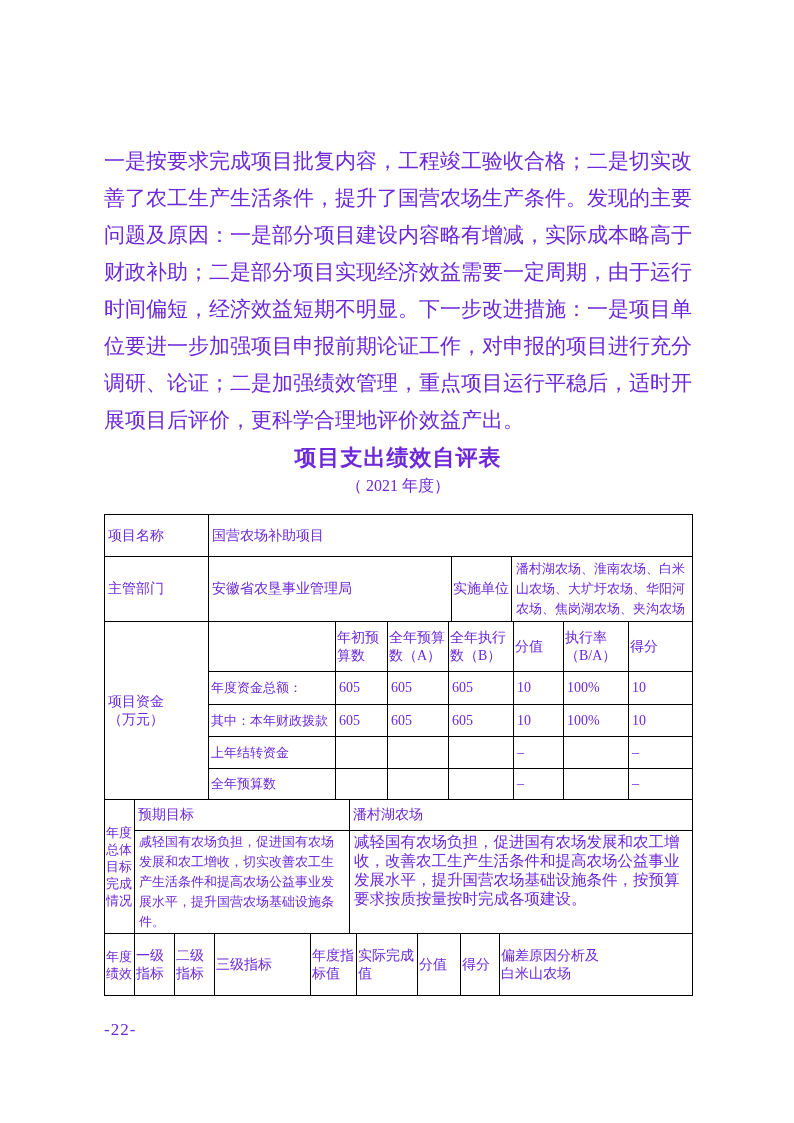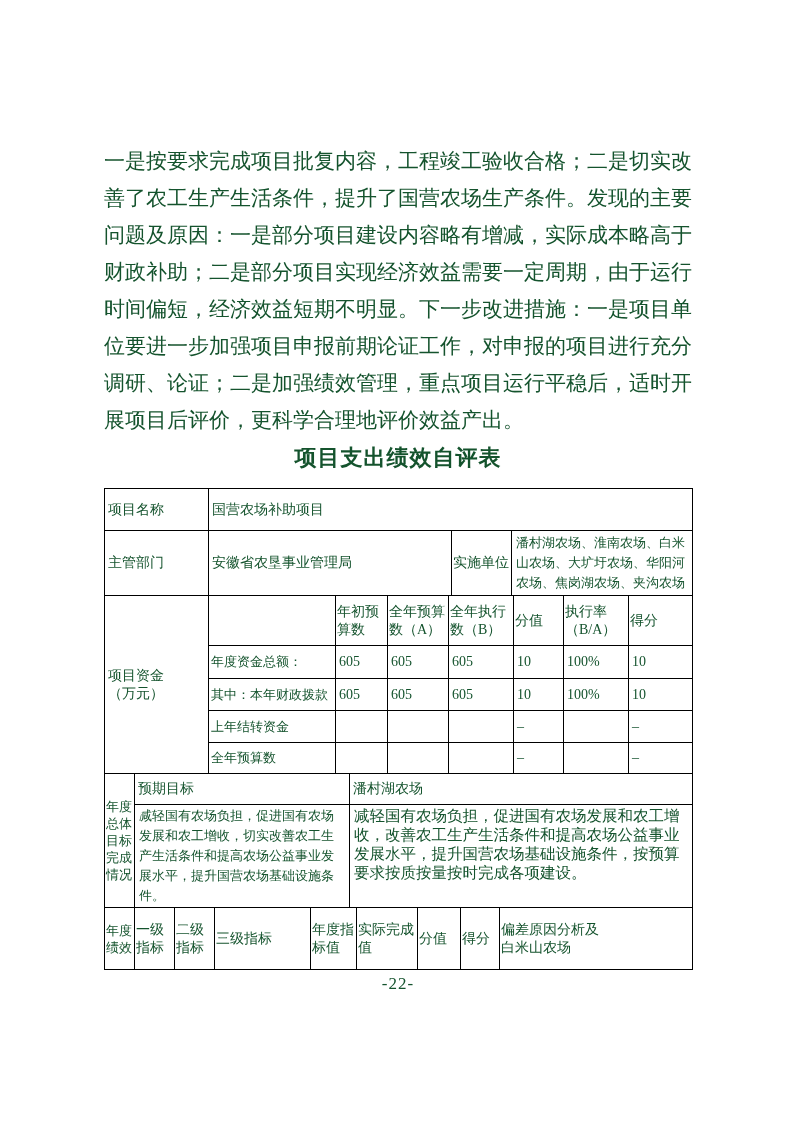--- a/index.html
+++ b/index.html
@@ -3,21 +3,21 @@
 <meta charset="utf-8">
 <style>
   * { margin:0; padding:0; box-sizing:border-box; }
   html,body { background:#e8e8e8; }
   .page {
     position:relative;
     width:794px; height:1123px;
     margin:0 auto;
     background:#ffffff;
     font-family:"Liberation Serif","DejaVu Serif",serif;
-    color:#14532d;
+    color:#6d28d9;
     overflow:hidden;
   }
   .content { position:absolute; left:104px; top:143px; width:588px; }
 
   .body-text {
     font-size:21px;
     line-height:37px;
     text-align:justify;
     text-justify:inter-ideograph;
   }
@@ -77,35 +77,36 @@
   }
   .goal-right {
     text-align:left;
     font-size:15.5px;
     line-height:19px;
     padding:1px 4px;
     vertical-align:top;
   }
   .perf-head { padding:2px 1px; }
   .page-number {
-    margin-top:4px;
-    text-align:center;
+    margin-top:24px;
+    text-align:left;
     font-size:17px;
     letter-spacing:1px;
   }
 </style>
 </head>
 <body>
 
 <div class="page">
   <div class="content">
 
     <p class="body-text">一是按要求完成项目批复内容，工程竣工验收合格；二是切实改善了农工生产生活条件，提升了国营农场生产条件。发现的主要问题及原因：一是部分项目建设内容略有增减，实际成本略高于财政补助；二是部分项目实现经济效益需要一定周期，由于运行时间偏短，经济效益短期不明显。下一步改进措施：一是项目单位要进一步加强项目申报前期论证工作，对申报的项目进行充分调研、论证；二是加强绩效管理，重点项目运行平稳后，适时开展项目后评价，更科学合理地评价效益产出。</p>
 
     <div class="doc-title">项目支出绩效自评表</div>
+    <div class="doc-subtitle">（ 2021 年度）</div>
 
     <table class="first">
       <colgroup>
           <col style="width:104px">
           <col style="width:243px">
           <col style="width:60px">
           <col style="width:181px">
         </colgroup>
       <tbody>
           <tr style="height:42px">

